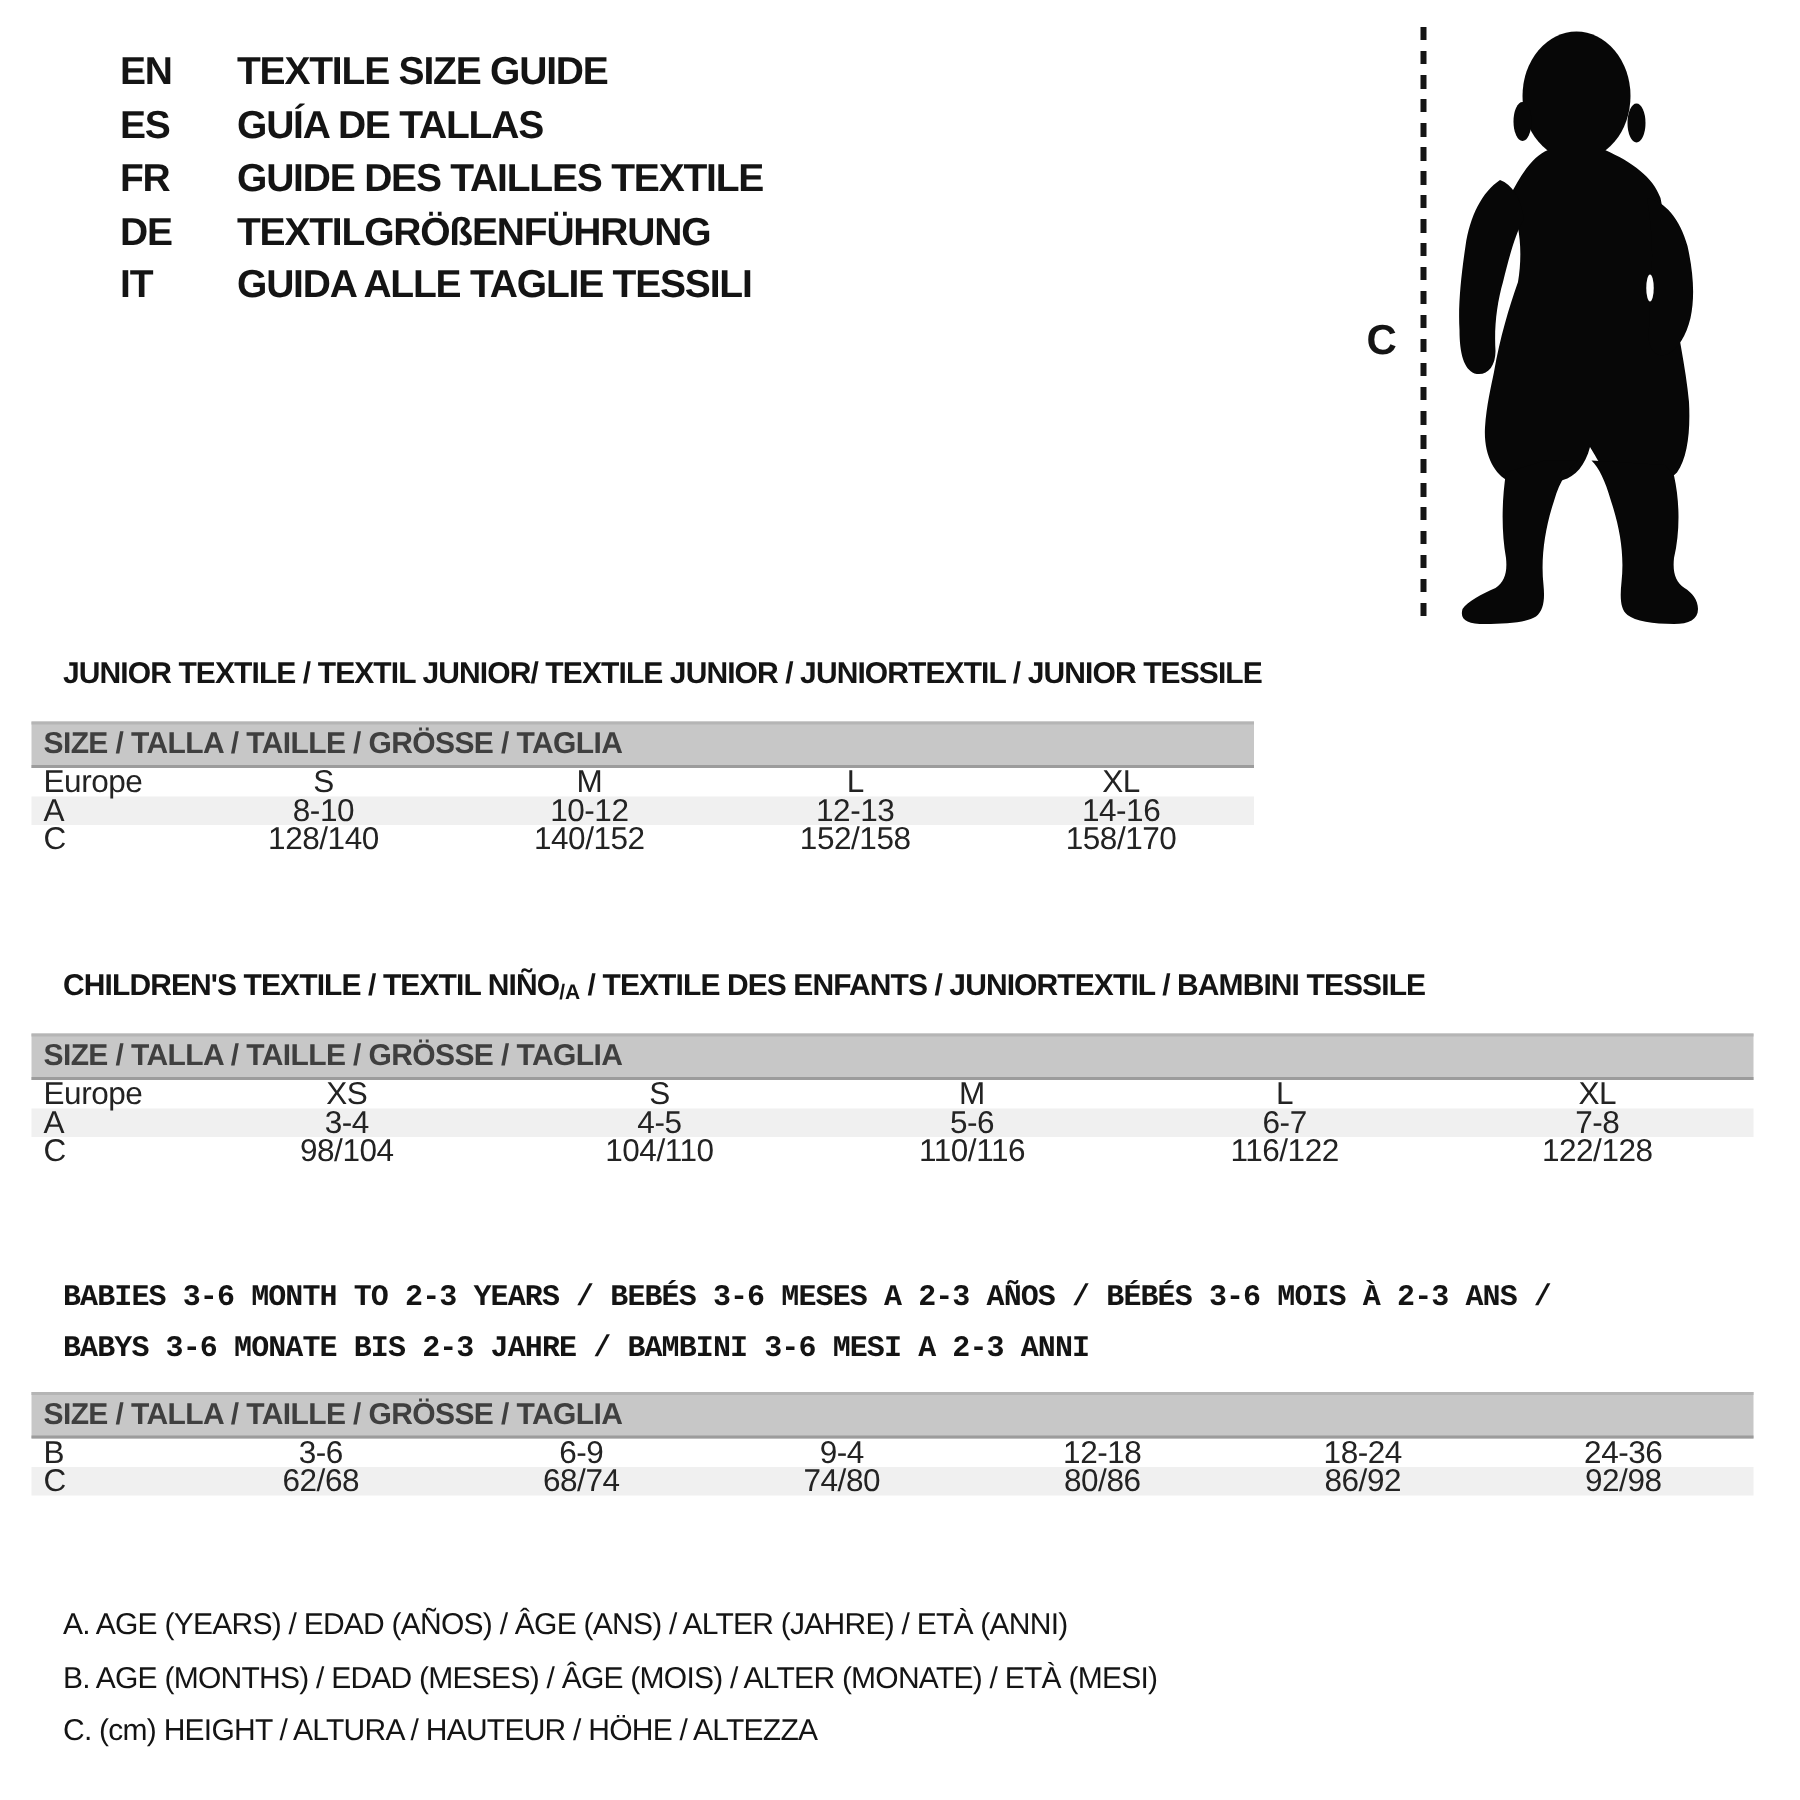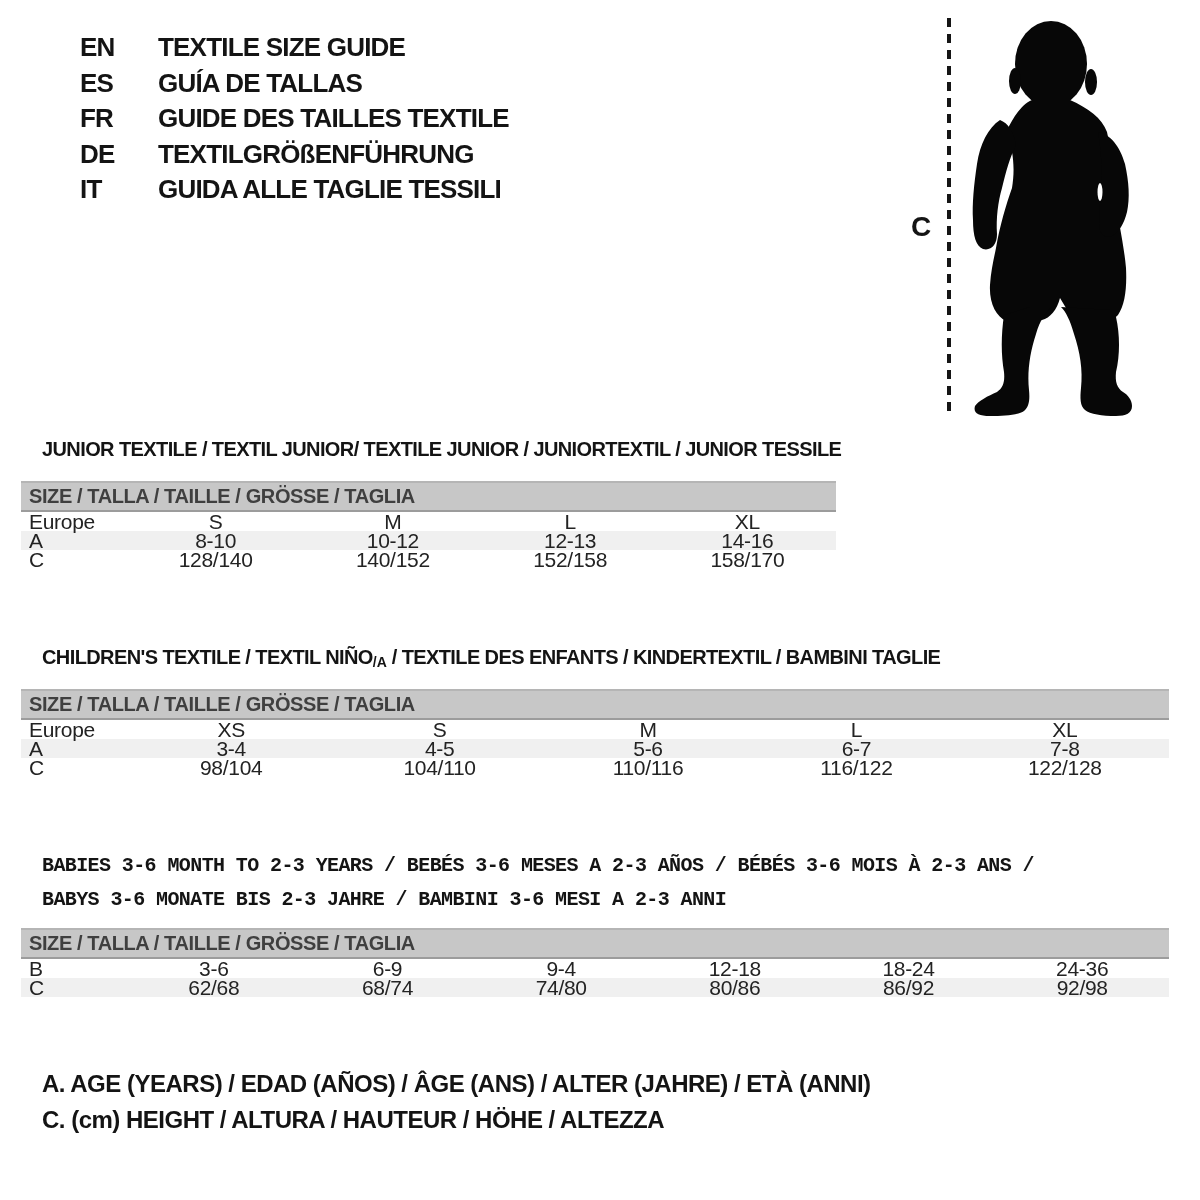--- a/index.html
+++ b/index.html
@@ -42,21 +42,21 @@
     display:flex; align-items:center; padding-left:8px;
     font-weight:bold; font-size:20px; letter-spacing:-0.4px; color:#3f3f3f; }
   .t-row { display:flex; align-items:center; height:19px;
     font-size:21px; letter-spacing:-0.3px; color:#232323; }
   .t-row.alt { background:#f0f0f0; }
   .t-lbl { width:106px; padding-left:8px; box-sizing:border-box; }
   .t-c { flex:1; text-align:center; }
 
   
   .legend { position:absolute; left:42px; top:1066px; }
-  .legend-line { font-weight:bold; font-size:24px; letter-spacing:-0.5px;
+  .legend-line { font-weight:normal; font-size:20px; letter-spacing:-0.5px;
     line-height:35.5px; color:#141414; white-space:nowrap; }
 </style>
 </head>
 <body>
 
 <div class="langs">
   <div class="lang-row">
     <span class="lang-code">EN</span>
     <span class="lang-title">TEXTILE SIZE GUIDE</span>
   </div>
@@ -166,21 +166,21 @@
   <div class="t-row">
     <span class="t-lbl">C</span>
     <span class="t-c">128/140</span>
     <span class="t-c">140/152</span>
     <span class="t-c">152/158</span>
     <span class="t-c">158/170</span>
   </div>
 </div>
 
 <div class="sec-title" id="children-title">
-  <span>CHILDREN'S TEXTILE / TEXTIL NIÑO</span><span class="sub-a">/A</span><span> / TEXTILE DES ENFANTS / KINDERTEXTIL / BAMBINI TAGLIE</span>
+  <span>CHILDREN'S TEXTILE / TEXTIL NIÑO</span><span class="sub-a">/A</span><span> / TEXTILE DES ENFANTS / JUNIORTEXTIL / BAMBINI TESSILE</span>
 </div>
 
 <div class="stable" id="children-table">
   <div class="t-head">SIZE / TALLA / TAILLE / GRÖSSE / TAGLIA</div>
   <div class="t-row">
     <span class="t-lbl">Europe</span>
     <span class="t-c">XS</span>
     <span class="t-c">S</span>
     <span class="t-c">M</span>
     <span class="t-c">L</span>
@@ -226,14 +226,15 @@
     <span class="t-c">68/74</span>
     <span class="t-c">74/80</span>
     <span class="t-c">80/86</span>
     <span class="t-c">86/92</span>
     <span class="t-c">92/98</span>
   </div>
 </div>
 
 <div class="legend">
   <div class="legend-line">A. AGE (YEARS) / EDAD (AÑOS) / ÂGE (ANS) / ALTER (JAHRE) / ETÀ (ANNI)</div>
+  <div class="legend-line">B. AGE (MONTHS) / EDAD (MESES) / ÂGE (MOIS) / ALTER (MONATE) / ETÀ (MESI)</div>
   <div class="legend-line">C. (cm) HEIGHT / ALTURA / HAUTEUR / HÖHE / ALTEZZA</div>
 </div>
 
 </body></html>

